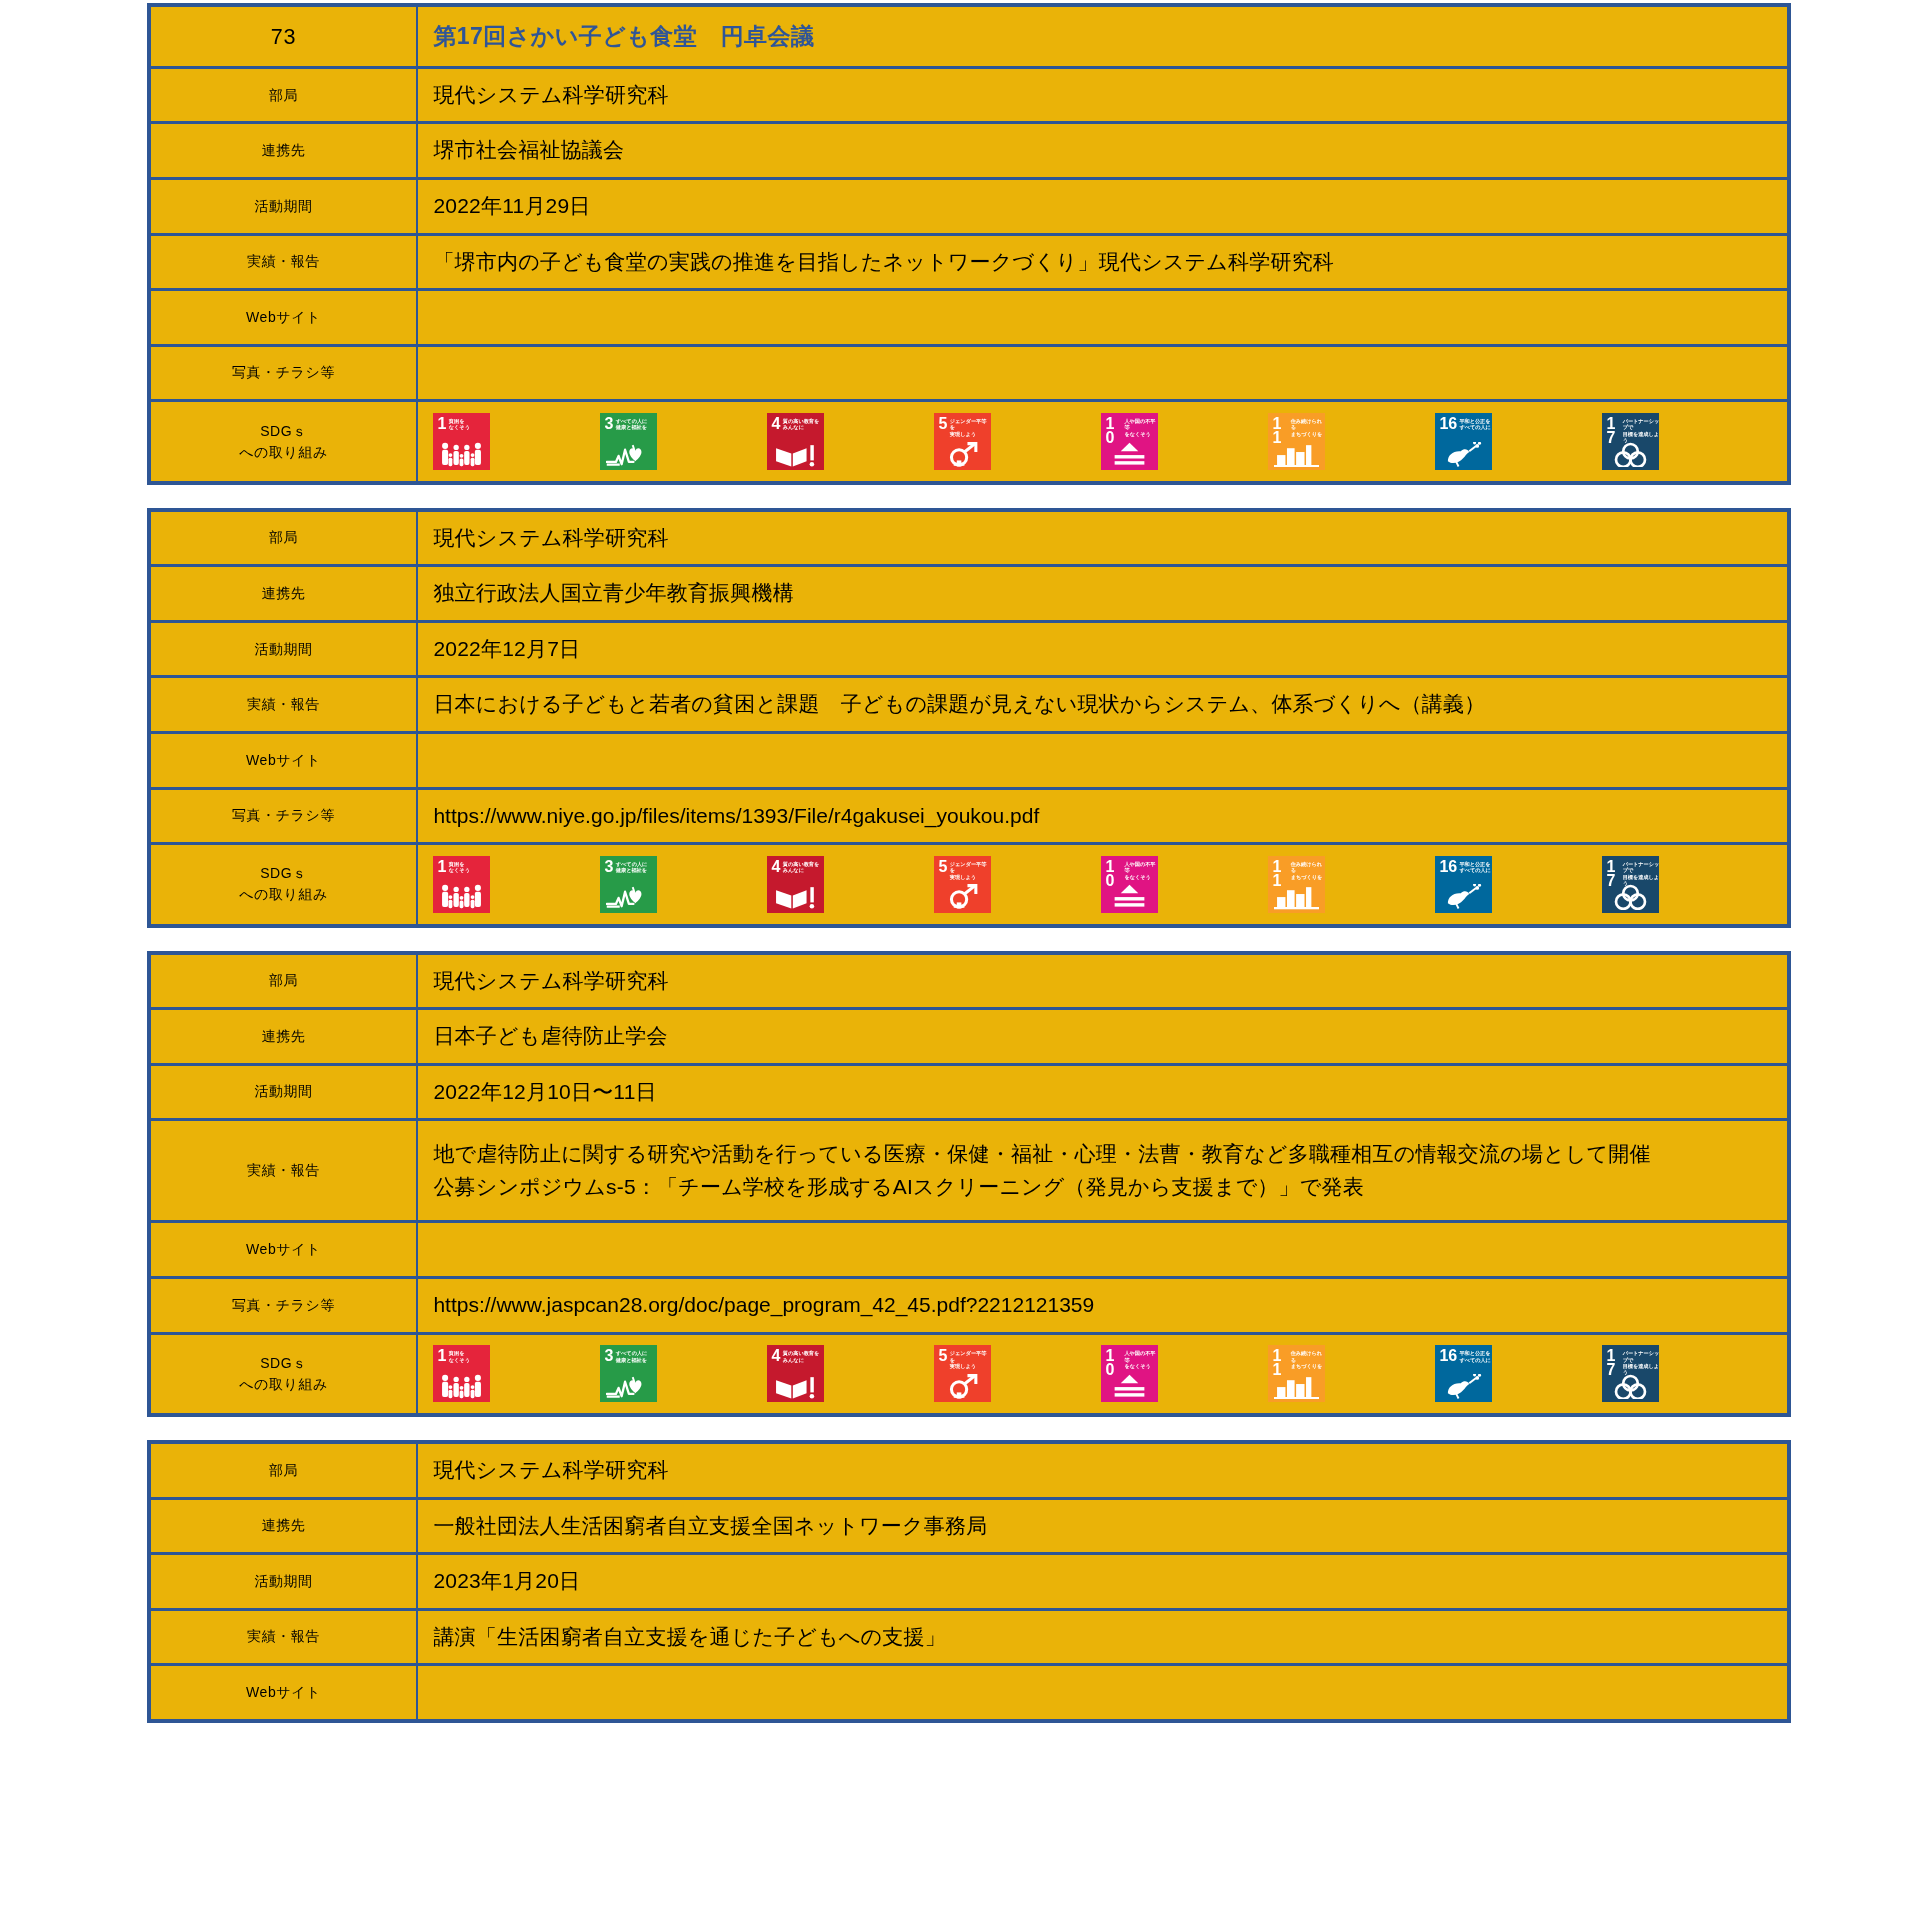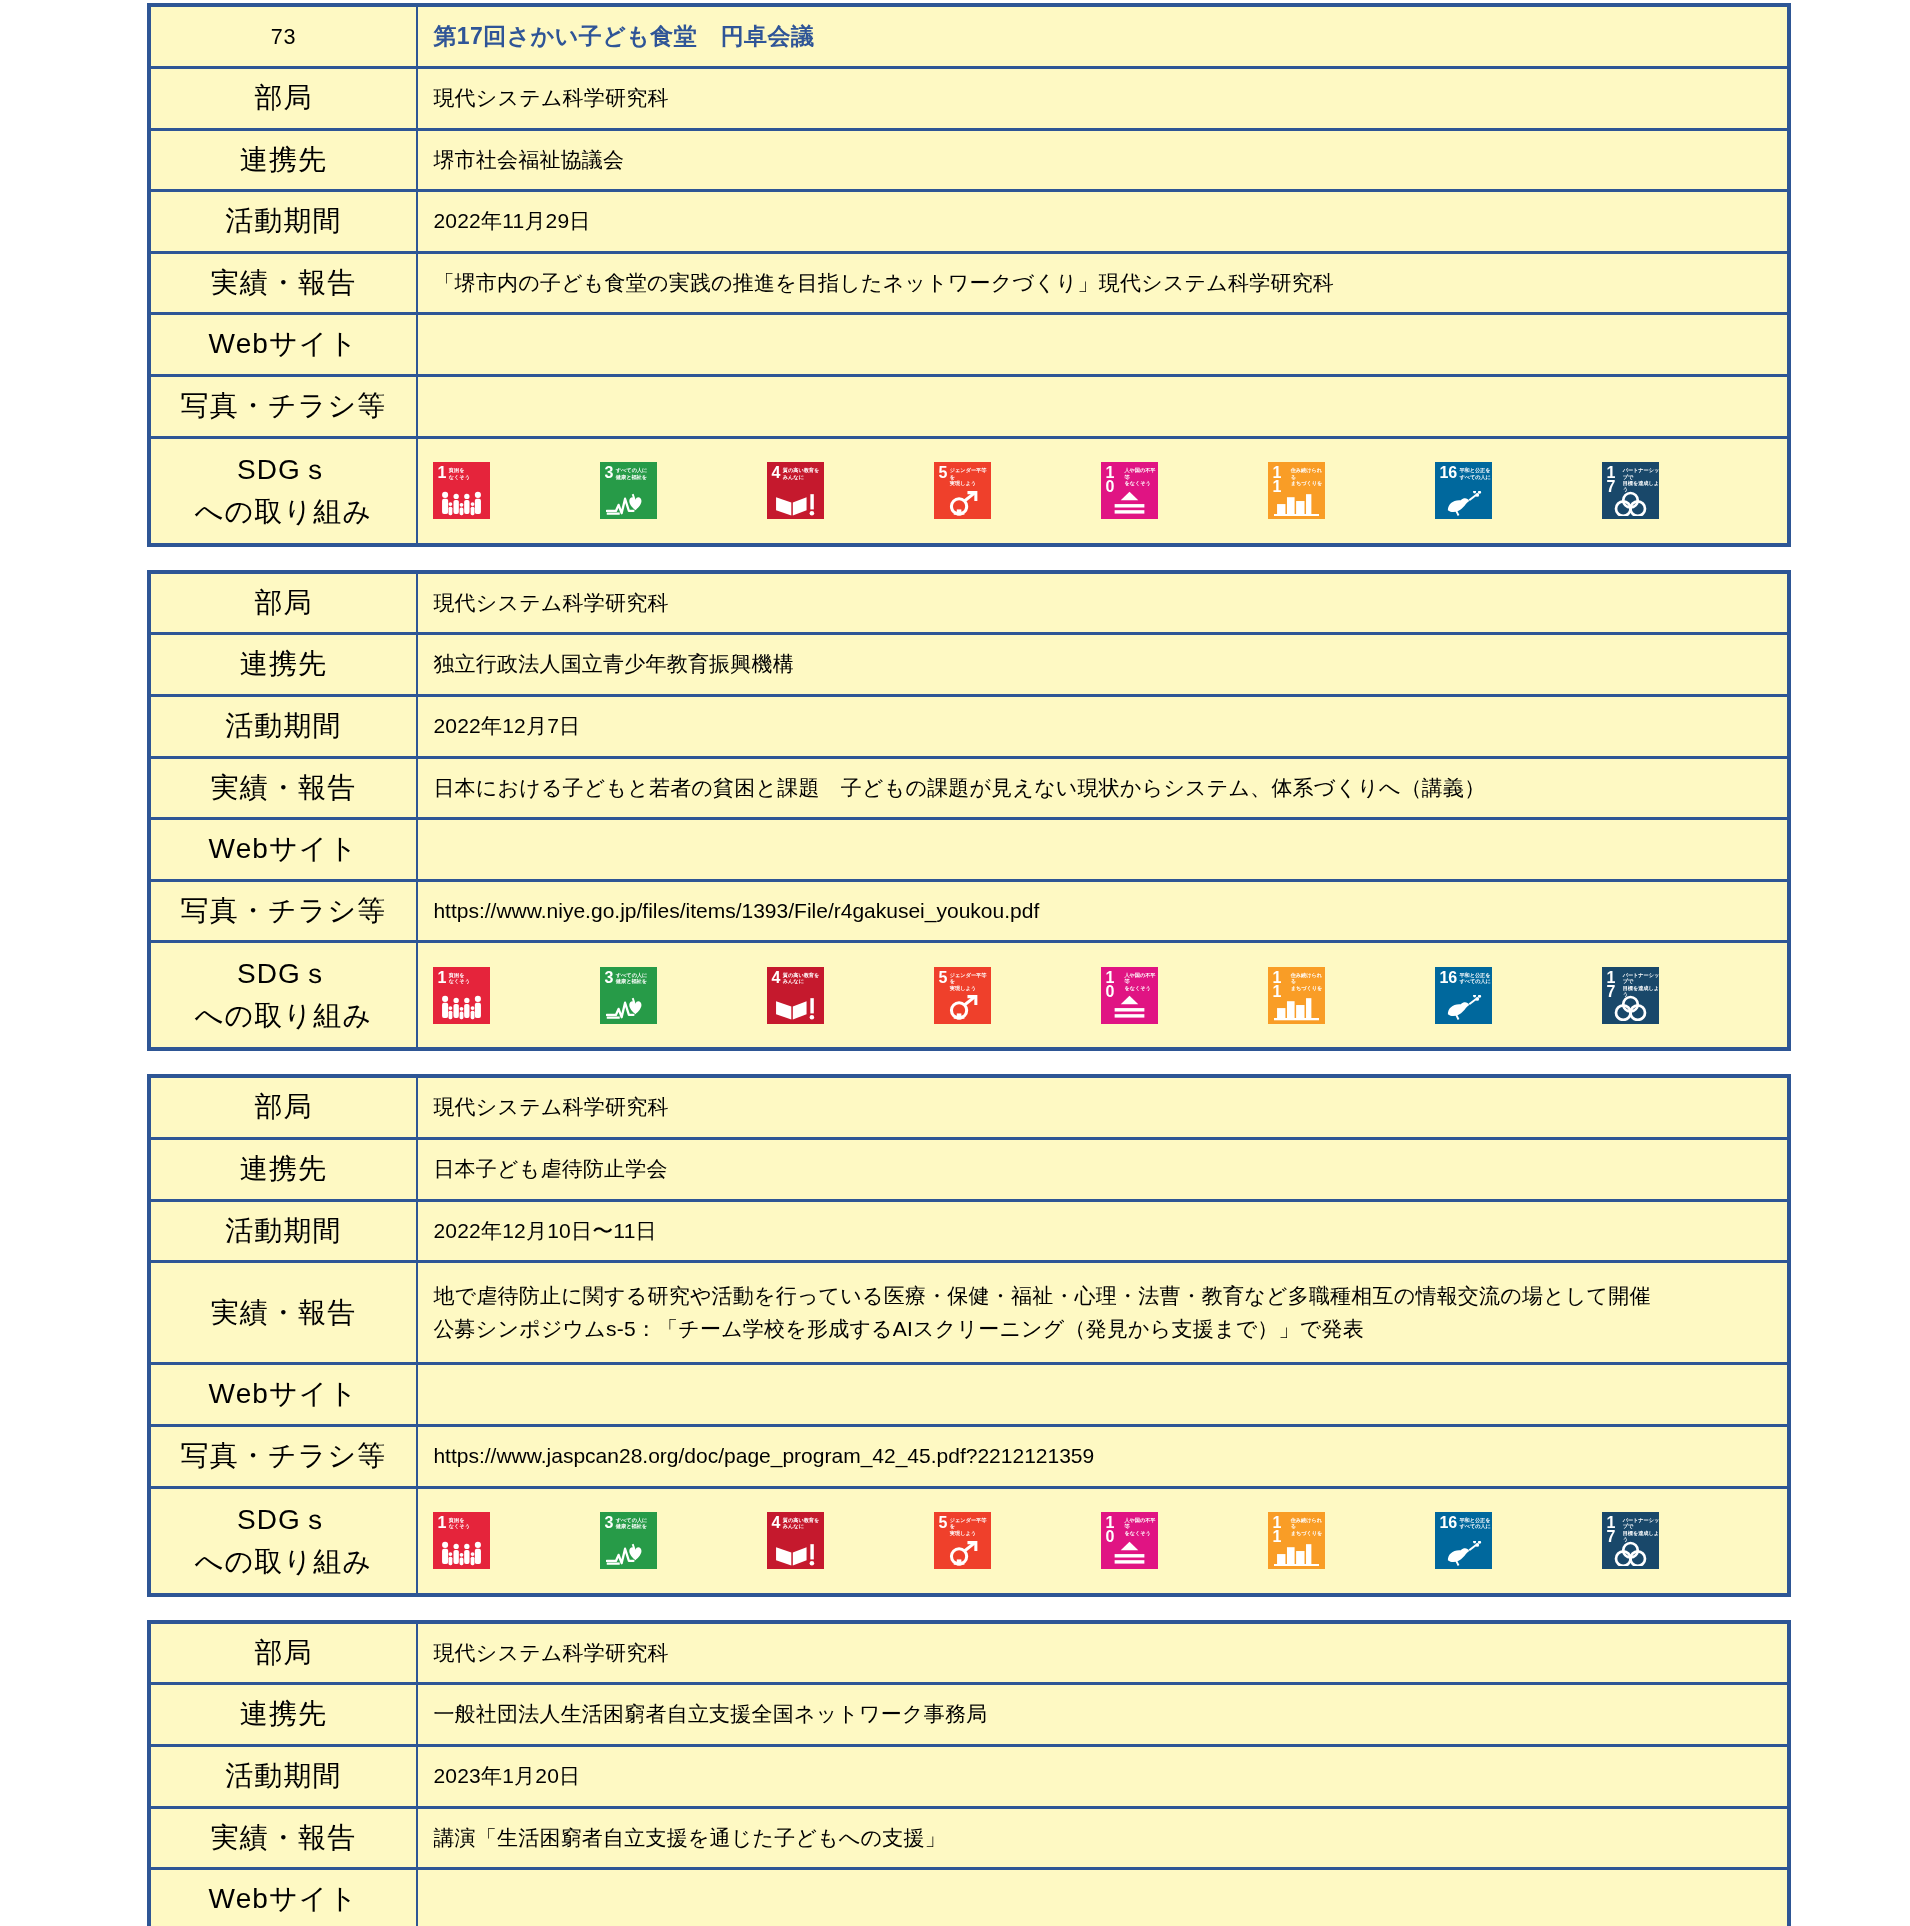--- a/index.html
+++ b/index.html
@@ -26,21 +26,21 @@
   .blocks {
     padding-left: 147px;
     padding-right: 119px;
     padding-top: 3.1px;
   }
 
   
   .block {
     width: 1644px;
     border: 4.2px solid #2e5695;
-    background: #fef9c3;
+    background: #eab308;
     margin-bottom: 23px;
   }
 
   .block-inner {
     display: table;
     width: 100%;
     border-collapse: collapse;
     table-layout: fixed;
   }
 
@@ -57,21 +57,21 @@
 
   .row:last-child .cell-label,
   .row:last-child .cell-value {
     border-bottom: none;
   }
 
   .cell-label {
     width: 266px;
     border-right: 2.7px solid #2e5695;
     text-align: center;
-    font-size: 28px;
+    font-size: 14px;
     line-height: 1.38;
     letter-spacing: 0.04em;
     padding: 10px 3.9px;
     color: #000000;
   }
 
   .cell-label.two-line {
     line-height: 1.5;
   }
 

